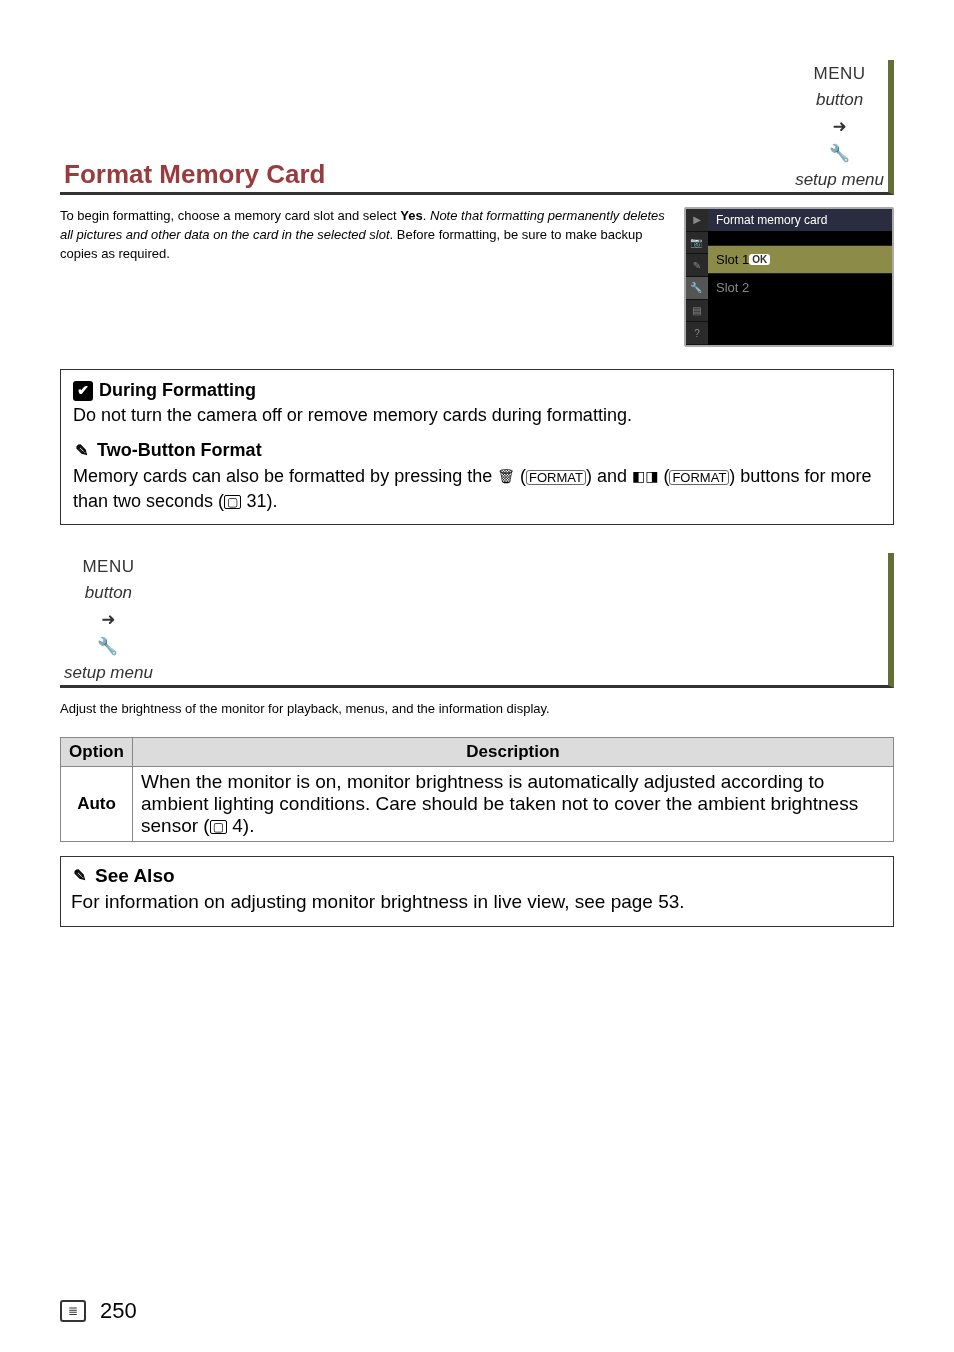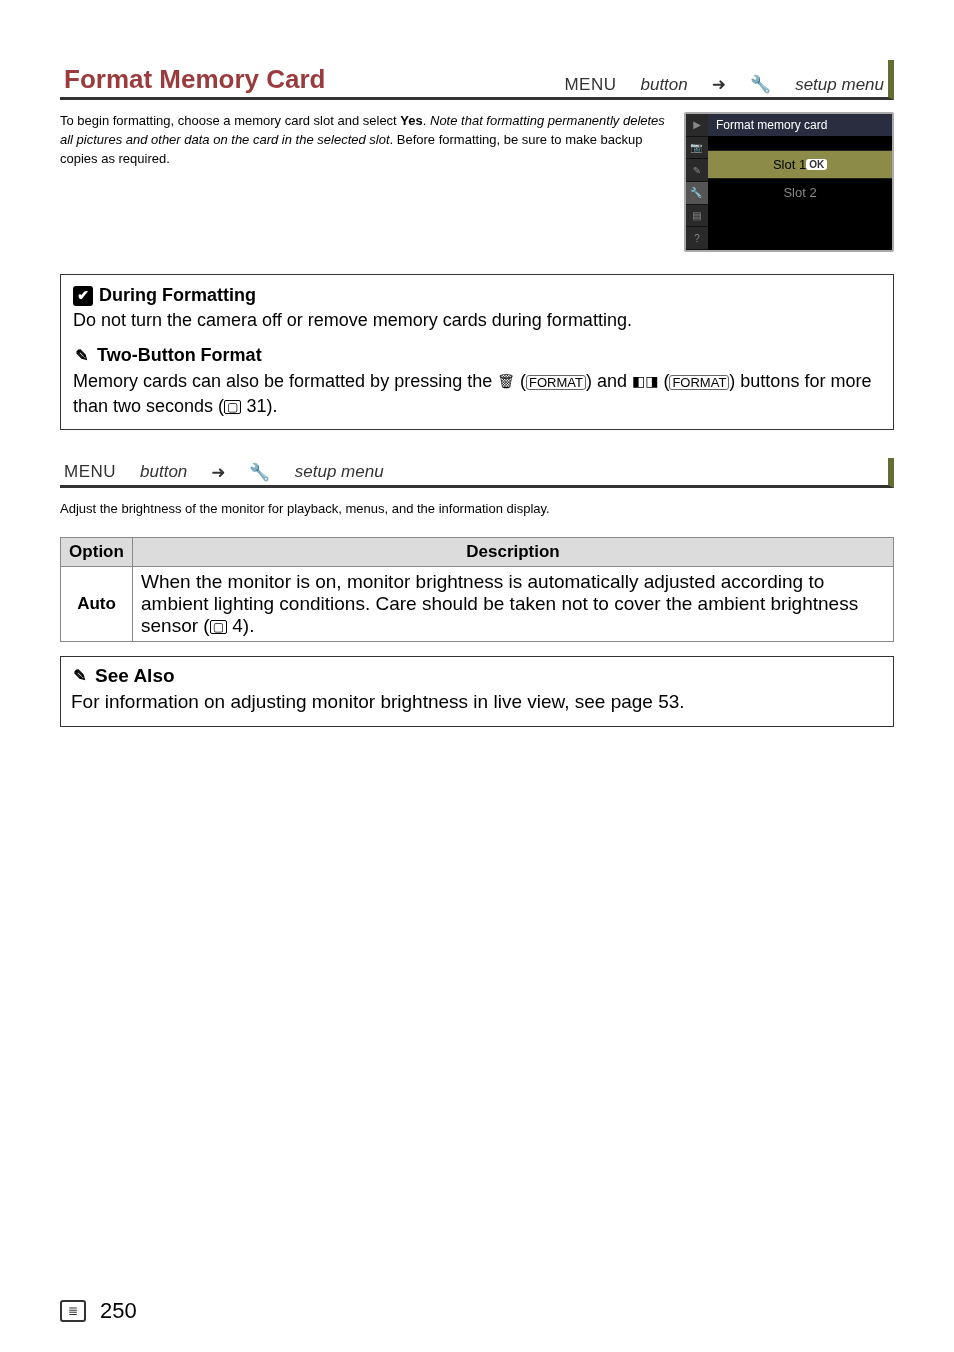--- a/index.html
+++ b/index.html
@@ -5,42 +5,42 @@
   * { box-sizing: border-box; margin: 0; padding: 0; }
   html, body { width: 954px; height: 1352px; font-family: "Segoe UI", Arial, sans-serif; background: #fff; color: #000; }
   body { padding: 60px 60px 30px 60px; position: relative; }
 
   .section-head {
     display: flex; align-items: flex-end; justify-content: space-between;
     border-bottom: 3px solid #333; padding: 4px 4px 2px 4px; margin-bottom: 12px;
     border-right: 6px solid #626e33;
   }
   .section-title { color: #9a3b3e; font-weight: 700; font-size: 26px; font-style: normal; }
-  .section-path { font-size: 17px; font-style: italic; color: #333; display: flex; align-items: center; gap: 24px; }
+  .section-path { font-size: 17px; font-style: italic; color: #333; display: flex; align-items: center; gap: 6px; flex-direction: column; }
   .section-path .menu-word { font-family: Arial, sans-serif; font-weight: 400; font-style: normal; letter-spacing: 0.5px; }
   .arrow { font-style: normal; }
   .wrench-icon { display:inline-block; font-style: normal; }
 
   .body-text { font-size: 13px; line-height: 1.45; margin-bottom: 18px; }
   .body-text .italic { font-style: italic; }
   .body-text .bold { font-weight: 700; }
 
   .intro-row { display: flex; gap: 14px; align-items: flex-start; }
   .intro-text { flex: 1; }
 
   .camera-shot {
     width: 210px; height: 140px; background: #000; border: 2px solid #aaa; border-radius: 2px;
     display: flex; flex-direction: row; font-size: 12px; color: #fff; overflow: hidden;
   }
   .cam-left-tabs { width: 22px; background: #2a2a2a; display:flex; flex-direction:column; }
   .cam-tab { flex:1; border-bottom:1px solid #111; display:flex; align-items:center; justify-content:center; font-size:10px; color:#888; }
   .cam-tab.sel { background:#555; color:#fff; }
   .cam-main { flex:1; display:flex; flex-direction:column; }
   .cam-title { background:#2a2d3f; padding:4px 8px; font-size:12px; }
-  .cam-row { padding:6px 8px; font-size:13px; border-top:1px solid #222; display:flex; justify-content:center; align-items:center;}
+  .cam-row { padding:6px 8px; font-size:13px; border-top:1px solid #222; display:flex; justify-content:flex-start; align-items:center;}
   .cam-row.sel { background:#8c8c48; color:#000; }
   .ok-badge { background:#ffffff; color:#333; border-radius:3px; font-size:10px; padding:0 3px; font-weight:700;}
   .cam-row.dim { color:#888; }
 
   .callout-box {
     border: 1px solid #333; padding: 8px 12px 10px 12px; margin: 22px 0 28px 0; font-size: 18px; line-height: 1.4;
   }
   .callout-head { font-weight: 700; display:flex; align-items:center; gap:6px; margin-top:2px;}
   .callout-head.first { margin-top:0; }
   .warn-icon { display:inline-flex; width:20px; height:20px; background:#000; color:#fff; align-items:center; justify-content:center; border-radius:3px; font-size:14px; font-weight:700;}

